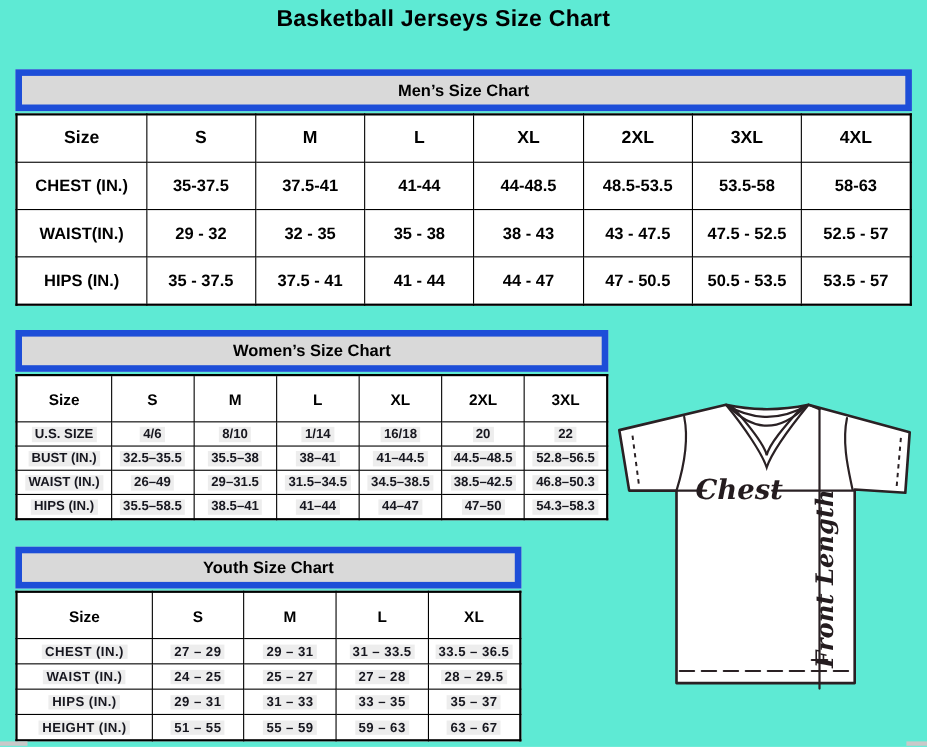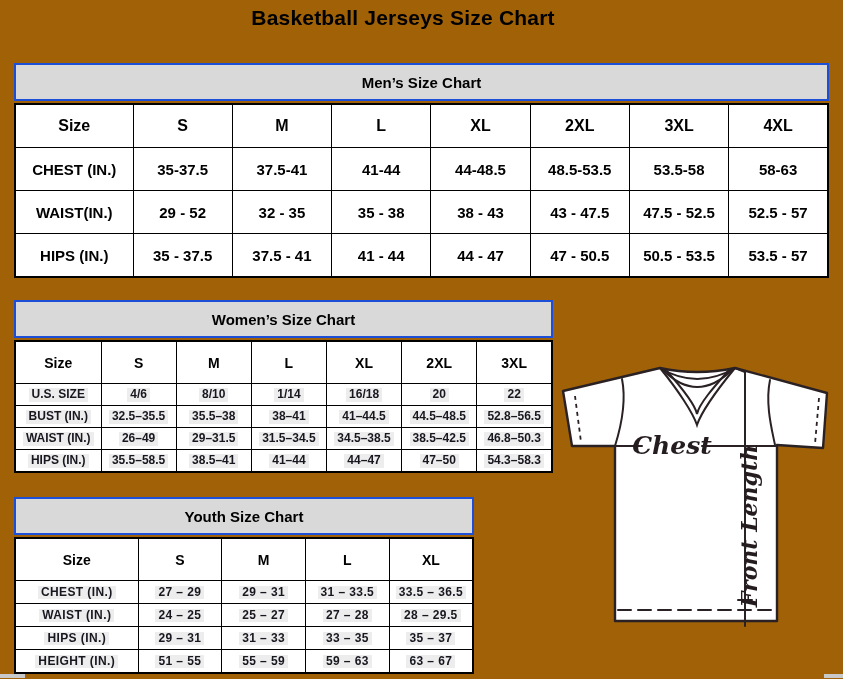--- a/index.html
+++ b/index.html
@@ -1,25 +1,25 @@
 <!DOCTYPE html>
 <html><head>
 <meta charset="utf-8">
 <style>
   html,body{margin:0;padding:0;background:#ffffff;}
-  #page{position:relative;width:843px;height:679px;background:#a16207;overflow:hidden;
+  #page{position:relative;width:843px;height:679px;background:#5eead4;overflow:hidden;
         font-family:"Liberation Sans",sans-serif;color:#000;}
 
   
   #page-title{position:absolute;top:6px;left:0;width:806px;text-align:center;
               font-size:21px;font-weight:bold;letter-spacing:.2px;}
 
   
   .chart{position:absolute;}
-  .band{box-sizing:border-box;border:2px solid #1d4ed8;background:#d9d9d9;height:38px;
+  .band{box-sizing:border-box;border:6px solid #1d4ed8;background:#d9d9d9;height:38px;
         display:flex;align-items:center;justify-content:center;
         font-weight:bold;font-size:15px;}
   .chart table{border-collapse:collapse;table-layout:fixed;margin-top:2px;
                width:100%;background:#fff;}
   .chart table{border:2px solid #000;}
   .chart th,.chart td{border:1px solid #000;text-align:center;vertical-align:middle;
                       padding:0;font-weight:bold;overflow:hidden;white-space:nowrap;}
 
   
   #mens{left:14px;top:63px;width:815px;}
@@ -87,21 +87,21 @@
             <td>35-37.5</td>
             <td>37.5-41</td>
             <td>41-44</td>
             <td>44-48.5</td>
             <td>48.5-53.5</td>
             <td>53.5-58</td>
             <td>58-63</td>
           </tr>
           <tr>
             <td>WAIST(IN.)</td>
-            <td>29 - 52</td>
+            <td>29 - 32</td>
             <td>32 - 35</td>
             <td>35 - 38</td>
             <td>38 - 43</td>
             <td>43 - 47.5</td>
             <td>47.5 - 52.5</td>
             <td>52.5 - 57</td>
           </tr>
           <tr>
             <td>HIPS (IN.)</td>
             <td>35 - 37.5</td>

